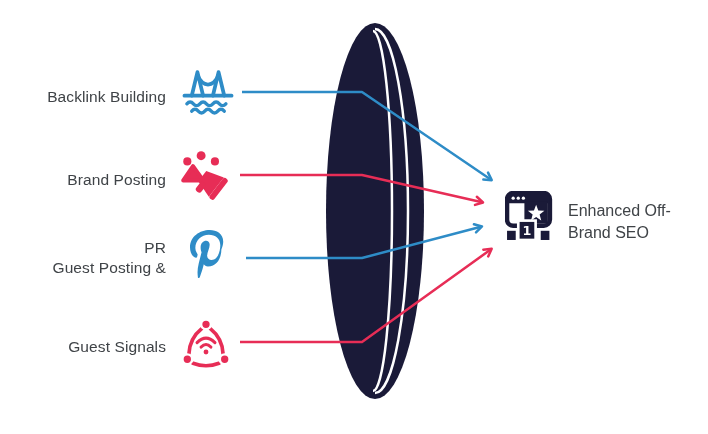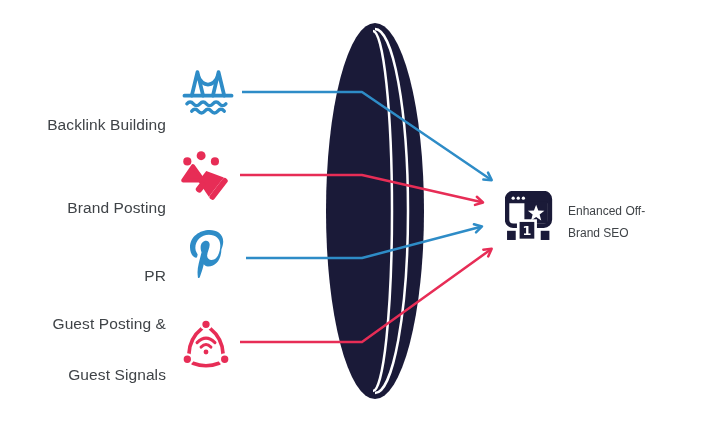--- a/index.html
+++ b/index.html
@@ -12,25 +12,25 @@
     font-family:"Liberation Sans", sans-serif;
   }
   .diagram-canvas{position:absolute;left:0;top:0;}
   .src-label{
     position:absolute;left:0;width:166px;
     text-align:right;
     font-size:15.5px;line-height:20px;
     color:#3F4347;
     letter-spacing:.1px;
   }
-  .src-label .line{display:block;margin-top:28px;}
+  .src-label .line{display:block;}
   .result-label{
     position:absolute;left:568px;top:200px;width:140px;
     text-align:left;
-    font-size:12px;line-height:22px;
+    font-size:16px;line-height:22px;
     color:#3F4347;
   }
   .result-label .line{display:block;}
   .icon{position:absolute;}
 </style>
 </head>
 <body>
 
 <div class="stage">
 

